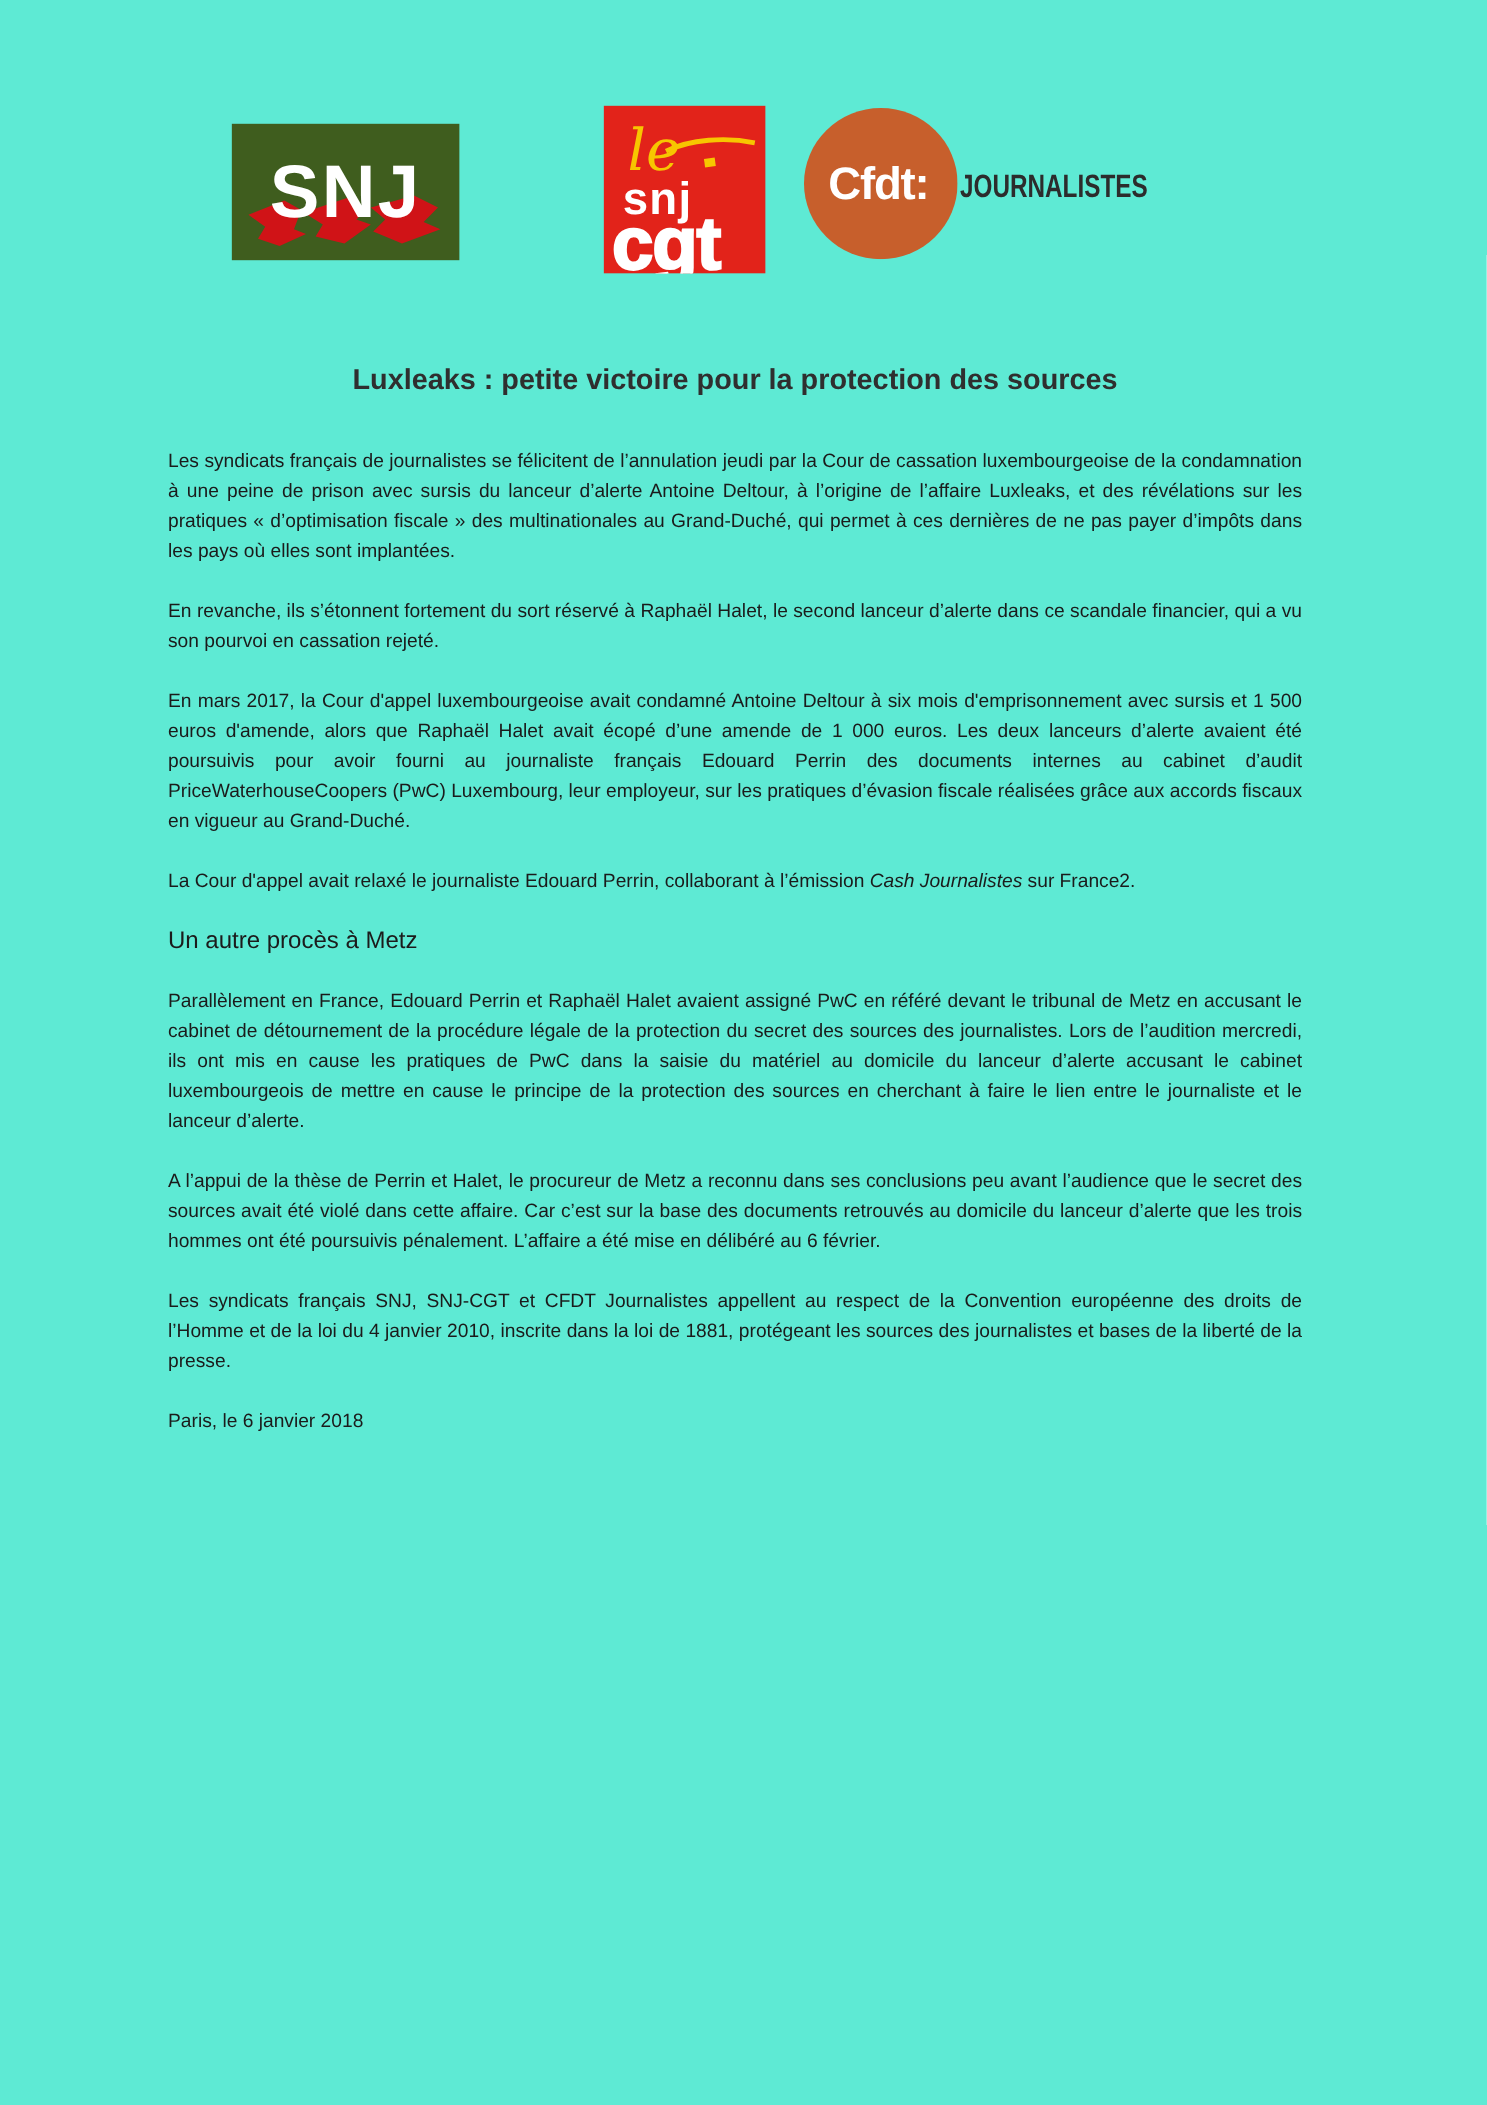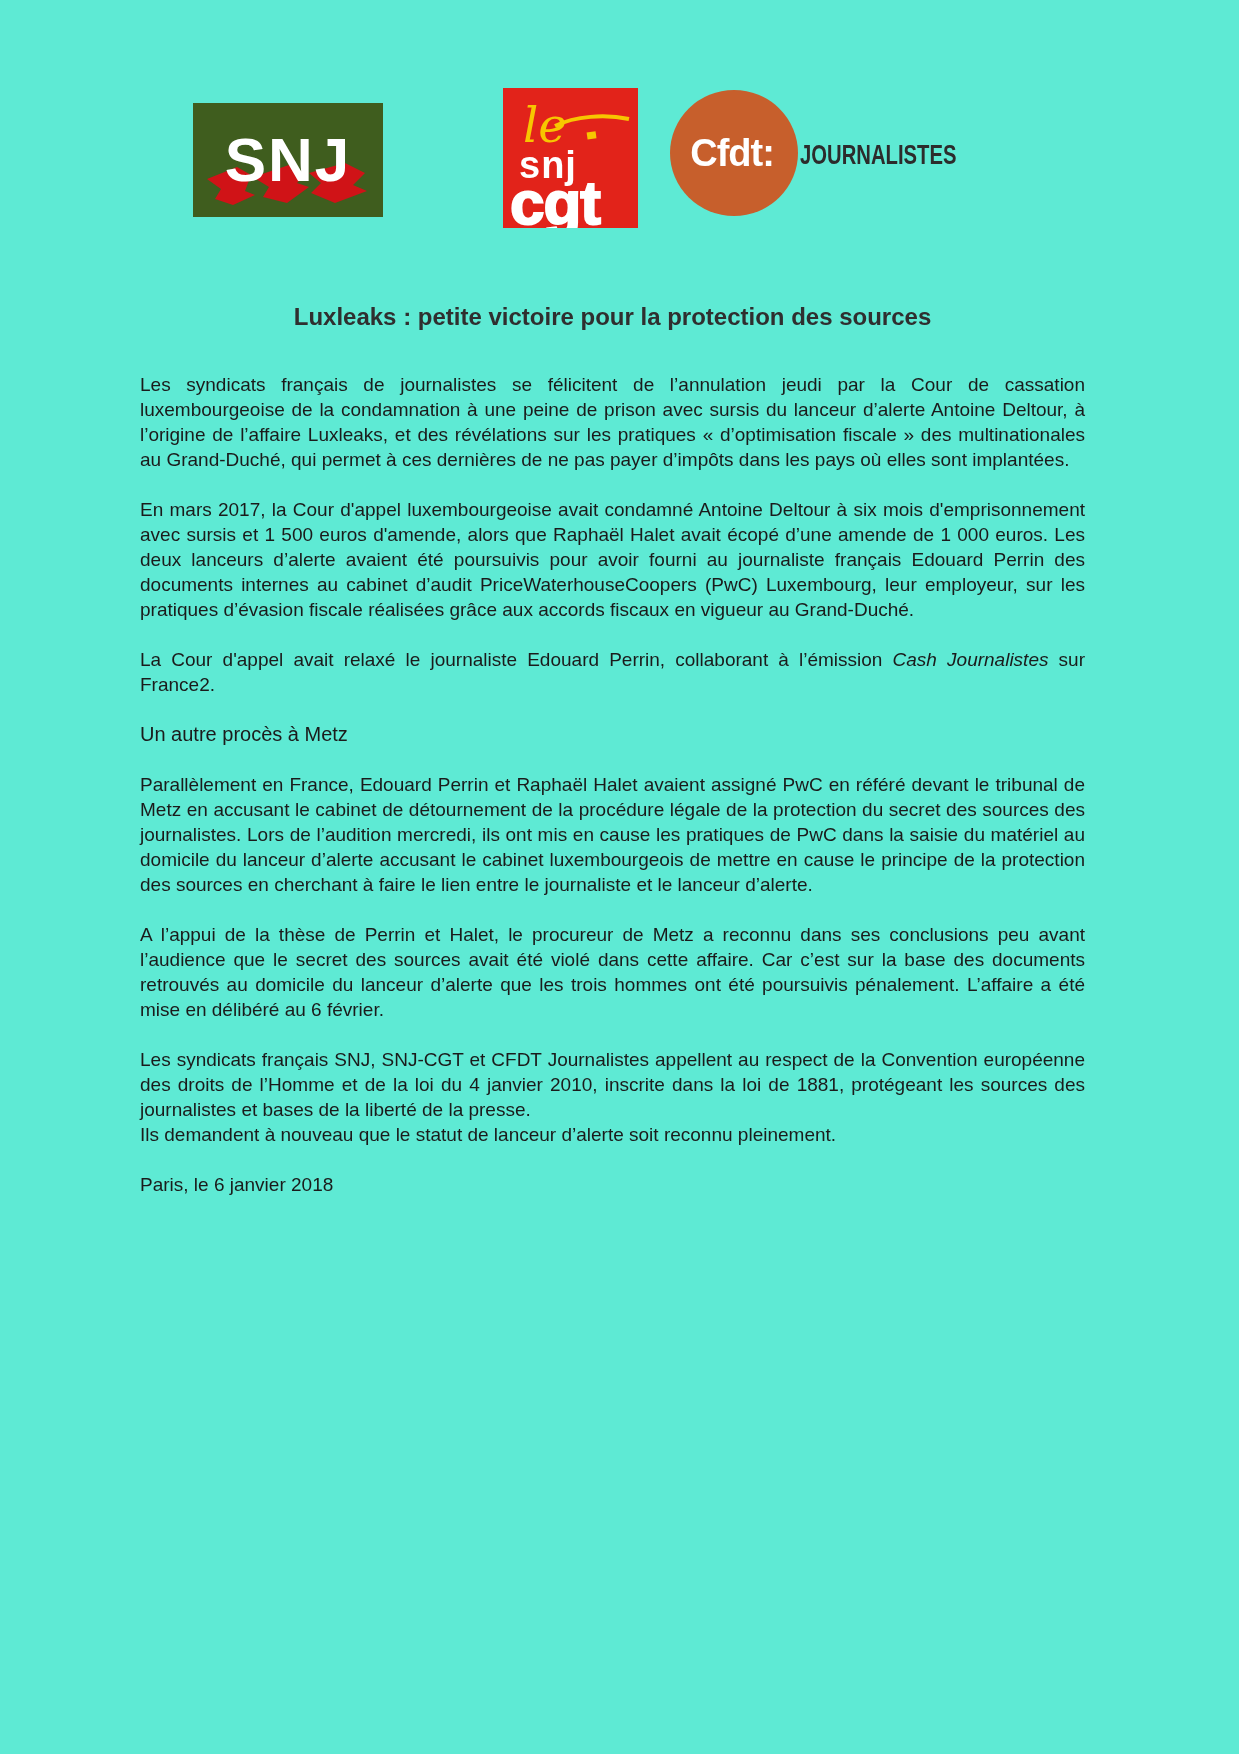--- a/index.html
+++ b/index.html
@@ -35,21 +35,21 @@
   h1.title {
     margin: 0 0 39px 0;
     font-size: 24px;
     line-height: 33px;
     font-weight: bold;
     text-align: center;
     color: #2f2f2f;
   }
   .content p {
     margin: 0 0 25px 0;
-    font-size: 19px;
+    font-size: 16px;
     line-height: 25px;
     text-align: justify;
   }
   h2.subhead {
     margin: 0 0 25px 0;
     font-size: 20px;
     line-height: 25px;
     font-weight: normal;
     color: #1b1b1b;
   }
@@ -88,29 +88,30 @@
     </svg>
 
     <span class="cfdt-label">JOURNALISTES</span>
   </header>
 
   <main class="content">
     <h1 class="title">Luxleaks : petite victoire pour la protection des sources</h1>
 
     <p>Les syndicats français de journalistes se félicitent de l’annulation jeudi par la Cour de cassation luxembourgeoise de la condamnation à une peine de prison avec sursis du lanceur d’alerte Antoine Deltour, à l’origine de l’affaire Luxleaks, et des révélations sur les pratiques « d’optimisation fiscale » des multinationales au Grand-Duché, qui permet à ces dernières de ne pas payer d’impôts dans les pays où elles sont implantées.</p>
 
+    <p>En revanche, ils s’étonnent fortement du sort réservé à Raphaël Halet, le second lanceur d’alerte dans ce scandale financier, qui a vu son pourvoi en cassation rejeté.</p>
 
     <p>En mars 2017, la Cour d'appel luxembourgeoise avait condamné Antoine Deltour à six mois d'emprisonnement avec sursis et 1 500 euros d'amende, alors que Raphaël Halet avait écopé d’une amende de 1 000 euros. Les deux lanceurs d’alerte avaient été poursuivis pour avoir fourni au journaliste français Edouard Perrin des documents internes au cabinet d’audit PriceWaterhouseCoopers (PwC) Luxembourg, leur employeur, sur les pratiques d’évasion fiscale réalisées grâce aux accords fiscaux en vigueur au Grand-Duché.</p>
 
     <p><span>La Cour d'appel avait relaxé le journaliste Edouard Perrin, collaborant à l’émission </span><em>Cash Journalistes</em><span> sur France2.</span></p>
 
     <h2 class="subhead">Un autre procès à Metz</h2>
 
     <p>Parallèlement en France, Edouard Perrin et Raphaël Halet avaient assigné PwC en référé devant le tribunal de Metz en accusant le cabinet de détournement de la procédure légale de la protection du secret des sources des journalistes. Lors de l’audition mercredi, ils ont mis en cause les pratiques de PwC dans la saisie du matériel au domicile du lanceur d’alerte accusant le cabinet luxembourgeois de mettre en cause le principe de la protection des sources en cherchant à faire le lien entre le journaliste et le lanceur d’alerte.</p>
 
     <p>A l’appui de la thèse de Perrin et Halet, le procureur de Metz a reconnu dans ses conclusions peu avant l’audience que le secret des sources avait été violé dans cette affaire. Car c’est sur la base des documents retrouvés au domicile du lanceur d’alerte que les trois hommes ont été poursuivis pénalement. L’affaire a été mise en délibéré au 6 février.</p>
 
-    <p><span>Les syndicats français SNJ, SNJ-CGT et CFDT Journalistes appellent au respect de la Convention européenne des droits de l’Homme et de la loi du 4 janvier 2010, inscrite dans la loi de 1881, protégeant les sources des journalistes et bases de la liberté de la presse.</span><br><span>Ils demandent à nouveau que le statut de lanceur d’alerte soit reconnu pleinement.</span></p>
+    <p><span>Les syndicats français SNJ, SNJ-CGT et CFDT Journalistes appellent au respect de la Convention européenne des droits de l’Homme et de la loi du 4 janvier 2010, inscrite dans la loi de 1881, protégeant les sources des journalistes et bases de la liberté de la presse.</span><br></p>
 
     <p class="date-line">Paris, le 6 janvier 2018</p>
   </main>
 
 </div>
 
 </body></html>

